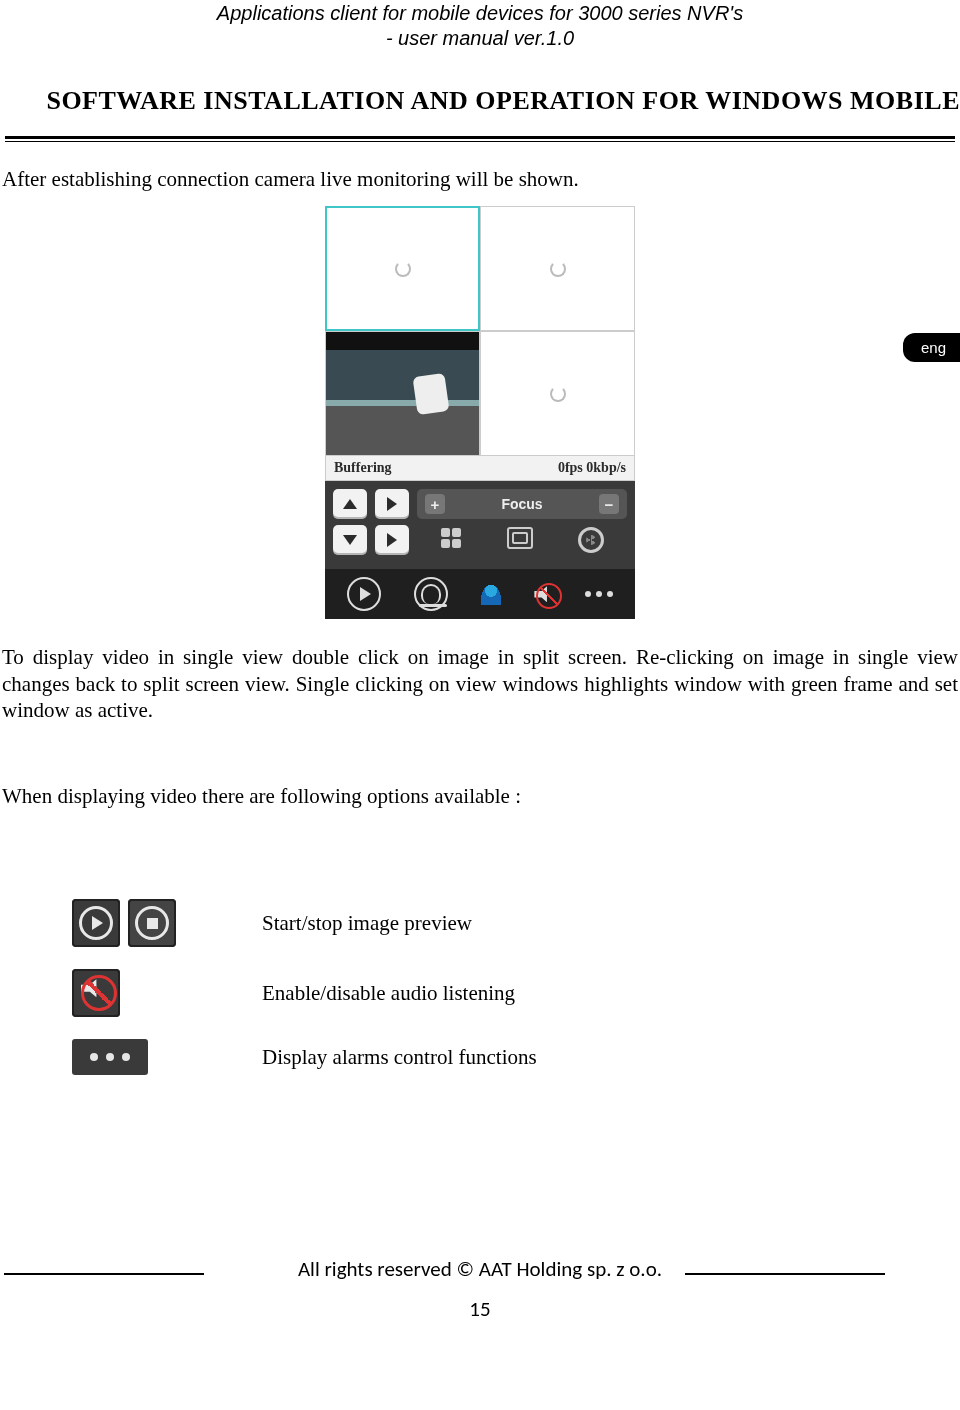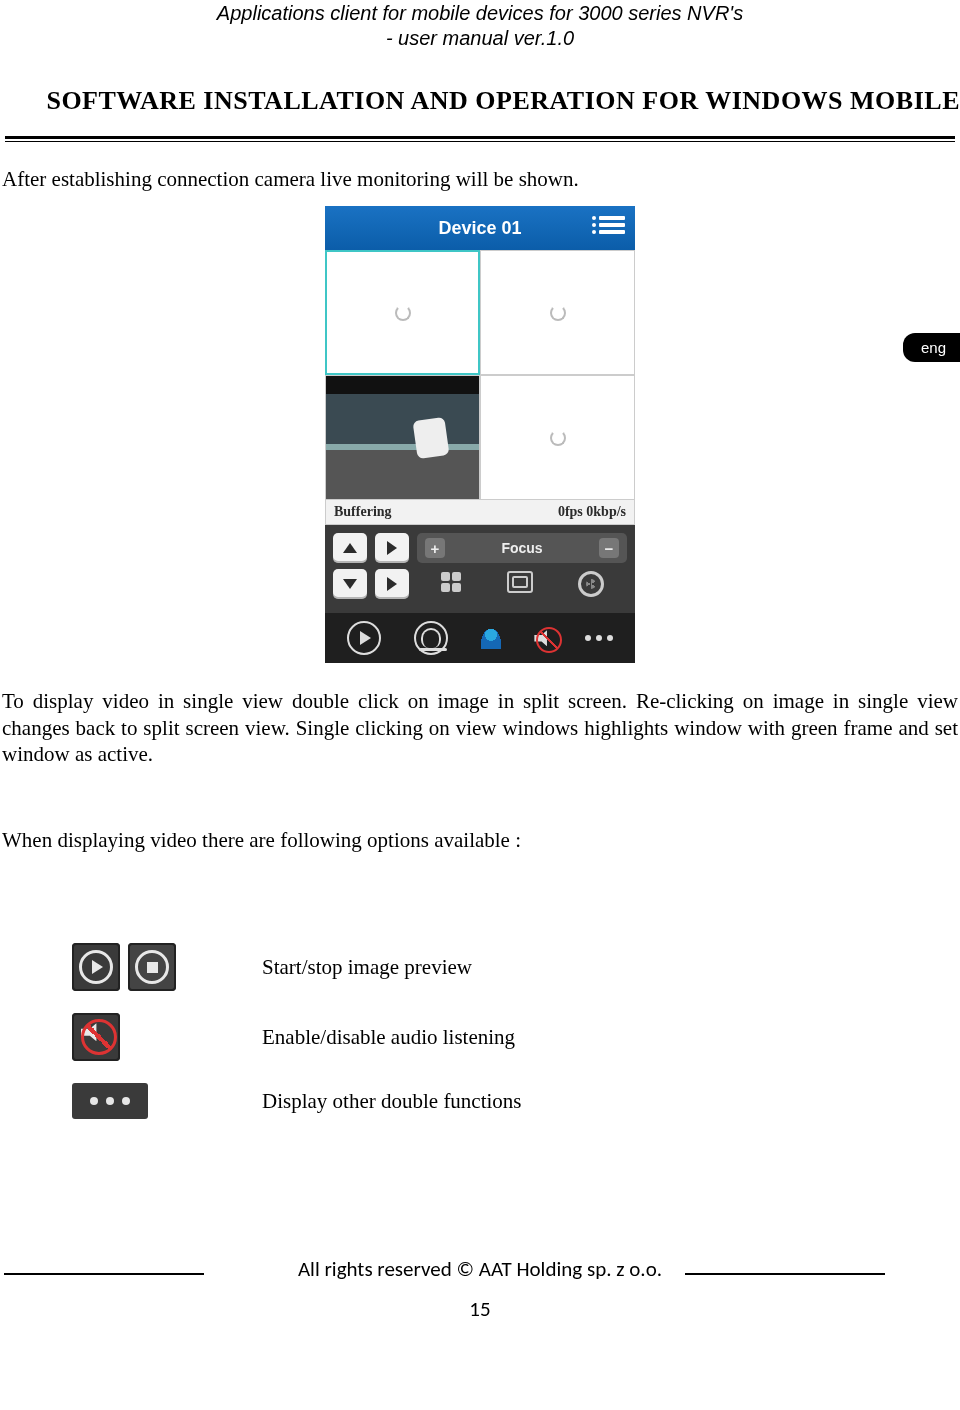--- a/index.html
+++ b/index.html
@@ -102,28 +102,20 @@
 
 <div class="section-title">SOFTWARE INSTALLATION AND OPERATION FOR WINDOWS MOBILE</div>
 
 <div class="hr-wrap"></div>
 
 <div class="lang-tab">eng</div>
 
 <p class="body-text para-intro">After establishing connection camera live monitoring will be shown.</p>
 
 <div class="shot-wrap">
-  <div class="shot-head">
-    <span>Device 01</span>
-    <div class="menu-icon">
-      <div></div>
-        <div></div>
-        <div></div>
-    </div>
-  </div>
   <div class="grid4">
     <div class="cell active">
         <div class="spinner"></div>
       </div>
     <div class="cell">
         <div class="spinner"></div>
       </div>
     <div class="cell">
         <div class="cam-thumb"></div>
       </div>
@@ -225,21 +217,21 @@
   </div>
 
   <div class="opt-row">
     <div class="opt-icons">
       <div class="ic-more">
           <span></span>
           <span></span>
           <span></span>
         </div>
     </div>
-    <div class="opt-desc">Display other double functions</div>
+    <div class="opt-desc">Display alarms control functions</div>
   </div>
 
 </div>
 
 <div class="footer-rule-wrap">
   <div class="footer-rule-left"></div>
   <div class="footer-rule-right"></div>
 </div>
 <div class="footer-text">All rights reserved © AAT Holding sp. z o.o.</div>
 <div class="page-no">15</div>

